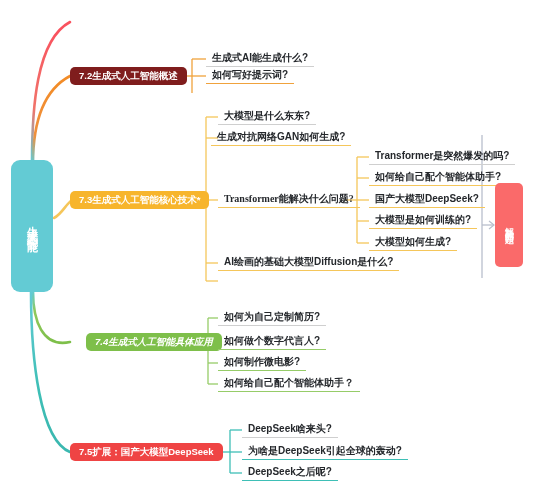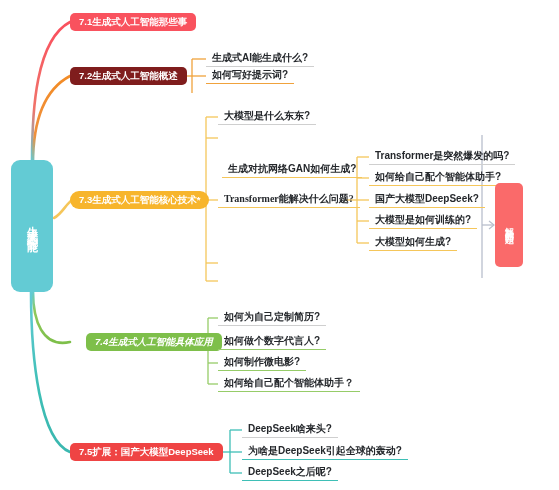--- a/index.html
+++ b/index.html
@@ -150,29 +150,26 @@
 
     <path d="M482,135 L482,278" stroke="#B9BFCC" stroke-width="1.3" fill="none"></path>
     <path d="M482,225 L494,225" stroke="#B9BFCC" stroke-width="1.3" fill="none"></path>
     <path d="M489,221 L494,225 L489,229" stroke="#B9BFCC" stroke-width="1.2" fill="none"></path>
   </svg>
 
   <div class="root-node">
     <span class="vtext">生成式人工智能</span>
   </div>
 
-  <div class="l2" style="left:70px;top:13px;background:#F9525E;">
-    <span>7.1生成式人工智能那些事</span>
-  </div>
 
   <div class="l2" style="left:70px;top:67px;background:#7f1d1d;">
     <span>7.2生成式人工智能概述</span>
   </div>
 
-  <div class="l2" style="left:70px;top:191px;background:#F7B52C;border-radius:9px;">
+  <div class="l2" style="left:70px;top:191px;background:#F7B52C;">
     <span>7.3生成式人工智能核心技术*</span>
   </div>
 
   <div class="l2" style="left:86px;top:333px;background:#7EBF4A;font-style:italic;">
     <span>7.4生成式人工智能具体应用</span>
   </div>
 
   <div class="l2" style="left:70px;top:443px;background:#ef4444;">
     <span>7.5扩展：国产大模型DeepSeek</span>
   </div>
@@ -180,26 +177,29 @@
   <div class="leaf ul" style="left:206px;top:50px;border-bottom-color:#cfcfcf;">
     <span>生成式AI能生成什么?</span>
   </div>
   <div class="leaf ul" style="left:206px;top:67px;border-bottom-color:#F0A23C;">
     <span>如何写好提示词?</span>
   </div>
 
   <div class="leaf ul" style="left:218px;top:108px;border-bottom-color:#cfcfcf;">
     <span>大模型是什么东东?</span>
   </div>
-  <div class="leaf ul" style="left:222px;top:129px;border-bottom-color:#F5C65A;margin-top:32px;">
+  <div class="leaf ul" style="left:211px;top:129px;border-bottom-color:#F5C65A;">
     <span>生成对抗网络GAN如何生成?</span>
   </div>
   <div class="leaf ul" style="left:218px;top:191px;border-bottom-color:#F5C65A;font-family:Liberation Serif, serif;">
     <span>Transformer能解决什么问题?</span>
   </div>
+  <div class="leaf ul" style="left:218px;top:254px;border-bottom-color:#F5C65A;">
+    <span>AI绘画的基础大模型Diffusion是什么?</span>
+  </div>
 
   <div class="leaf ul" style="left:369px;top:148px;border-bottom-color:#cfcfcf;">
     <span>Transformer是突然爆发的吗?</span>
   </div>
   <div class="leaf ul" style="left:369px;top:169px;border-bottom-color:#F5C65A;">
     <span>如何给自己配个智能体助手?</span>
   </div>
   <div class="leaf ul" style="left:369px;top:191px;border-bottom-color:#F5C65A;">
     <span>国产大模型DeepSeek?</span>
   </div>

